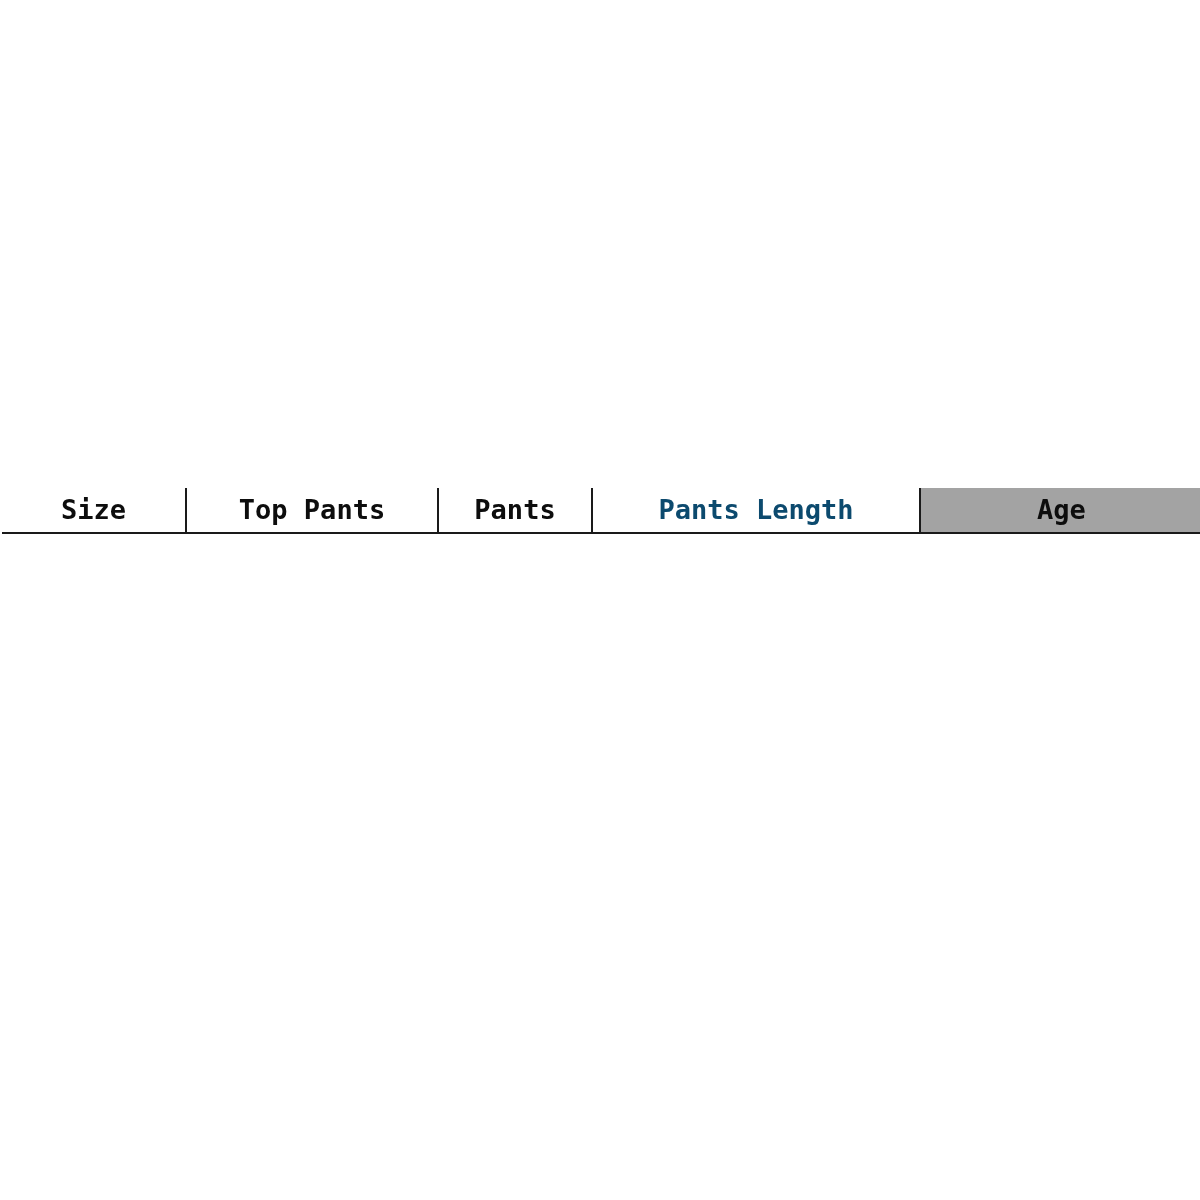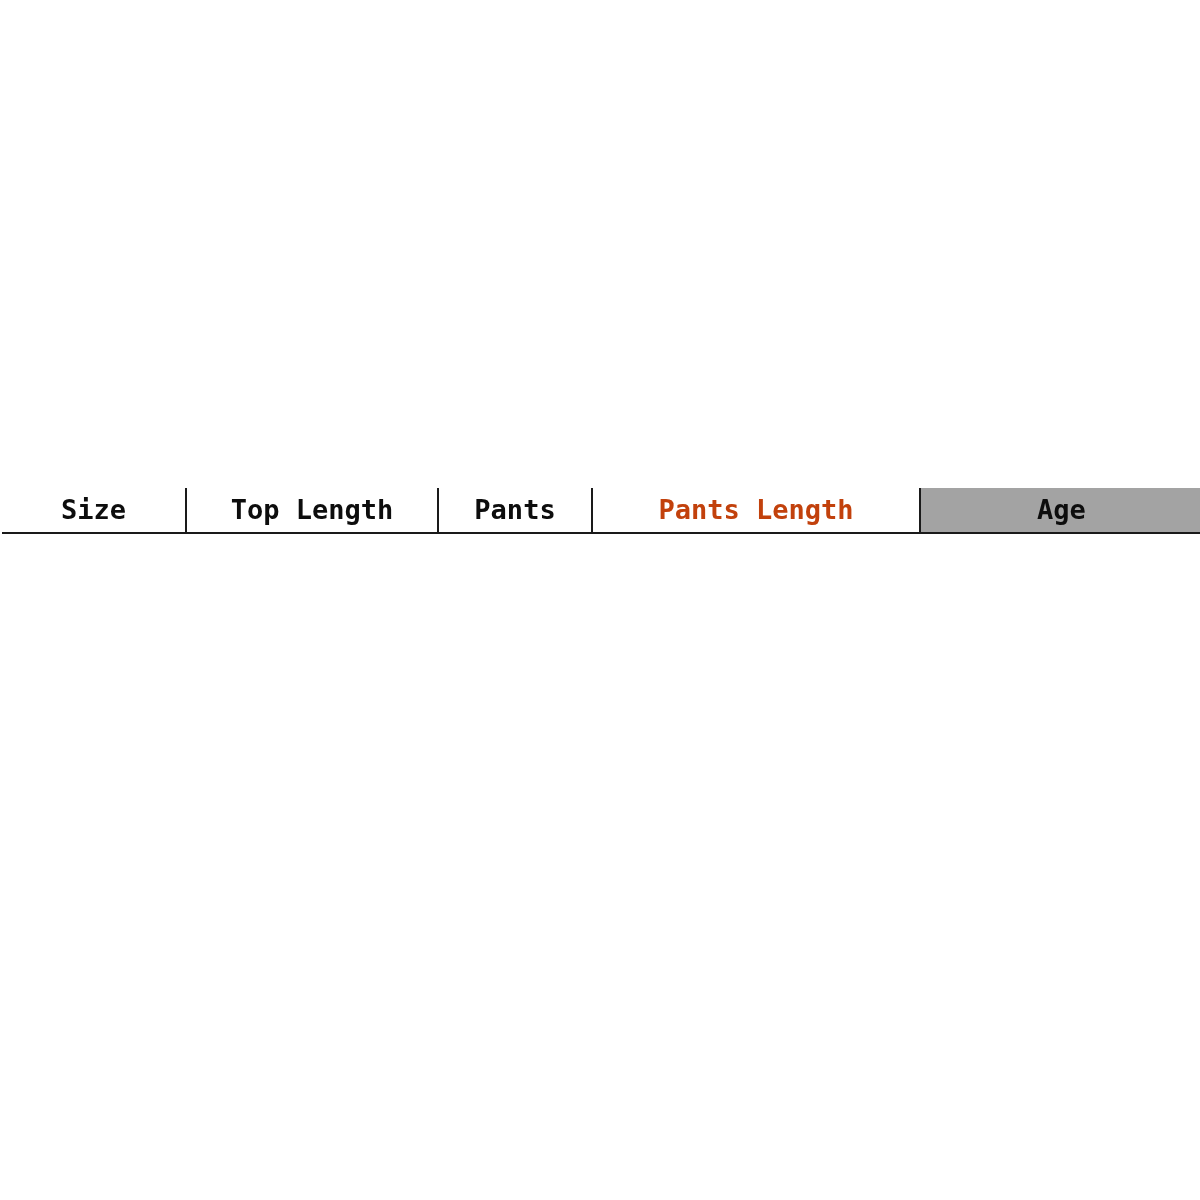--- a/index.html
+++ b/index.html
@@ -96,22 +96,22 @@
     <col class="c-size">
     <col class="c-toplen">
     <col class="c-bust">
     <col class="c-pants">
     <col class="c-age">
   </colgroup>
 
   <thead>
     <tr class="hdr-row">
       <th class="hdr-cell first" style="color: rgb(13, 13, 13); border-bottom-color: rgb(26, 26, 26); border-right-color: rgb(26, 26, 26);">Size</th>
-      <th class="hdr-cell" style="color: rgb(13, 13, 13); border-bottom-color: rgb(26, 26, 26); border-right-color: rgb(26, 26, 26);">Top Length</th>
+      <th class="hdr-cell" style="color: rgb(13, 13, 13); border-bottom-color: rgb(26, 26, 26); border-right-color: rgb(26, 26, 26);">Top Pants</th>
       <th class="hdr-cell" style="color: rgb(13, 13, 13); border-bottom-color: rgb(26, 26, 26); border-right-color: rgb(26, 26, 26);">Pants</th>
-      <th class="hdr-cell" style="color: #c2410c; border-bottom-color: rgb(26, 26, 26); border-right-color: rgb(26, 26, 26);">Pants Length</th>
+      <th class="hdr-cell" style="color: #0c4a6e; border-bottom-color: rgb(26, 26, 26); border-right-color: rgb(26, 26, 26);">Pants Length</th>
       <th class="hdr-cell age age-accent" style="background: #a3a3a3; color: rgb(13, 13, 13); border-bottom-color: rgb(26, 26, 26); border-left-color: rgb(26, 26, 26);">Age</th>
     </tr>
   </thead>
 
   <tbody>
   </tbody>
 </table>
 
 </body></html>

